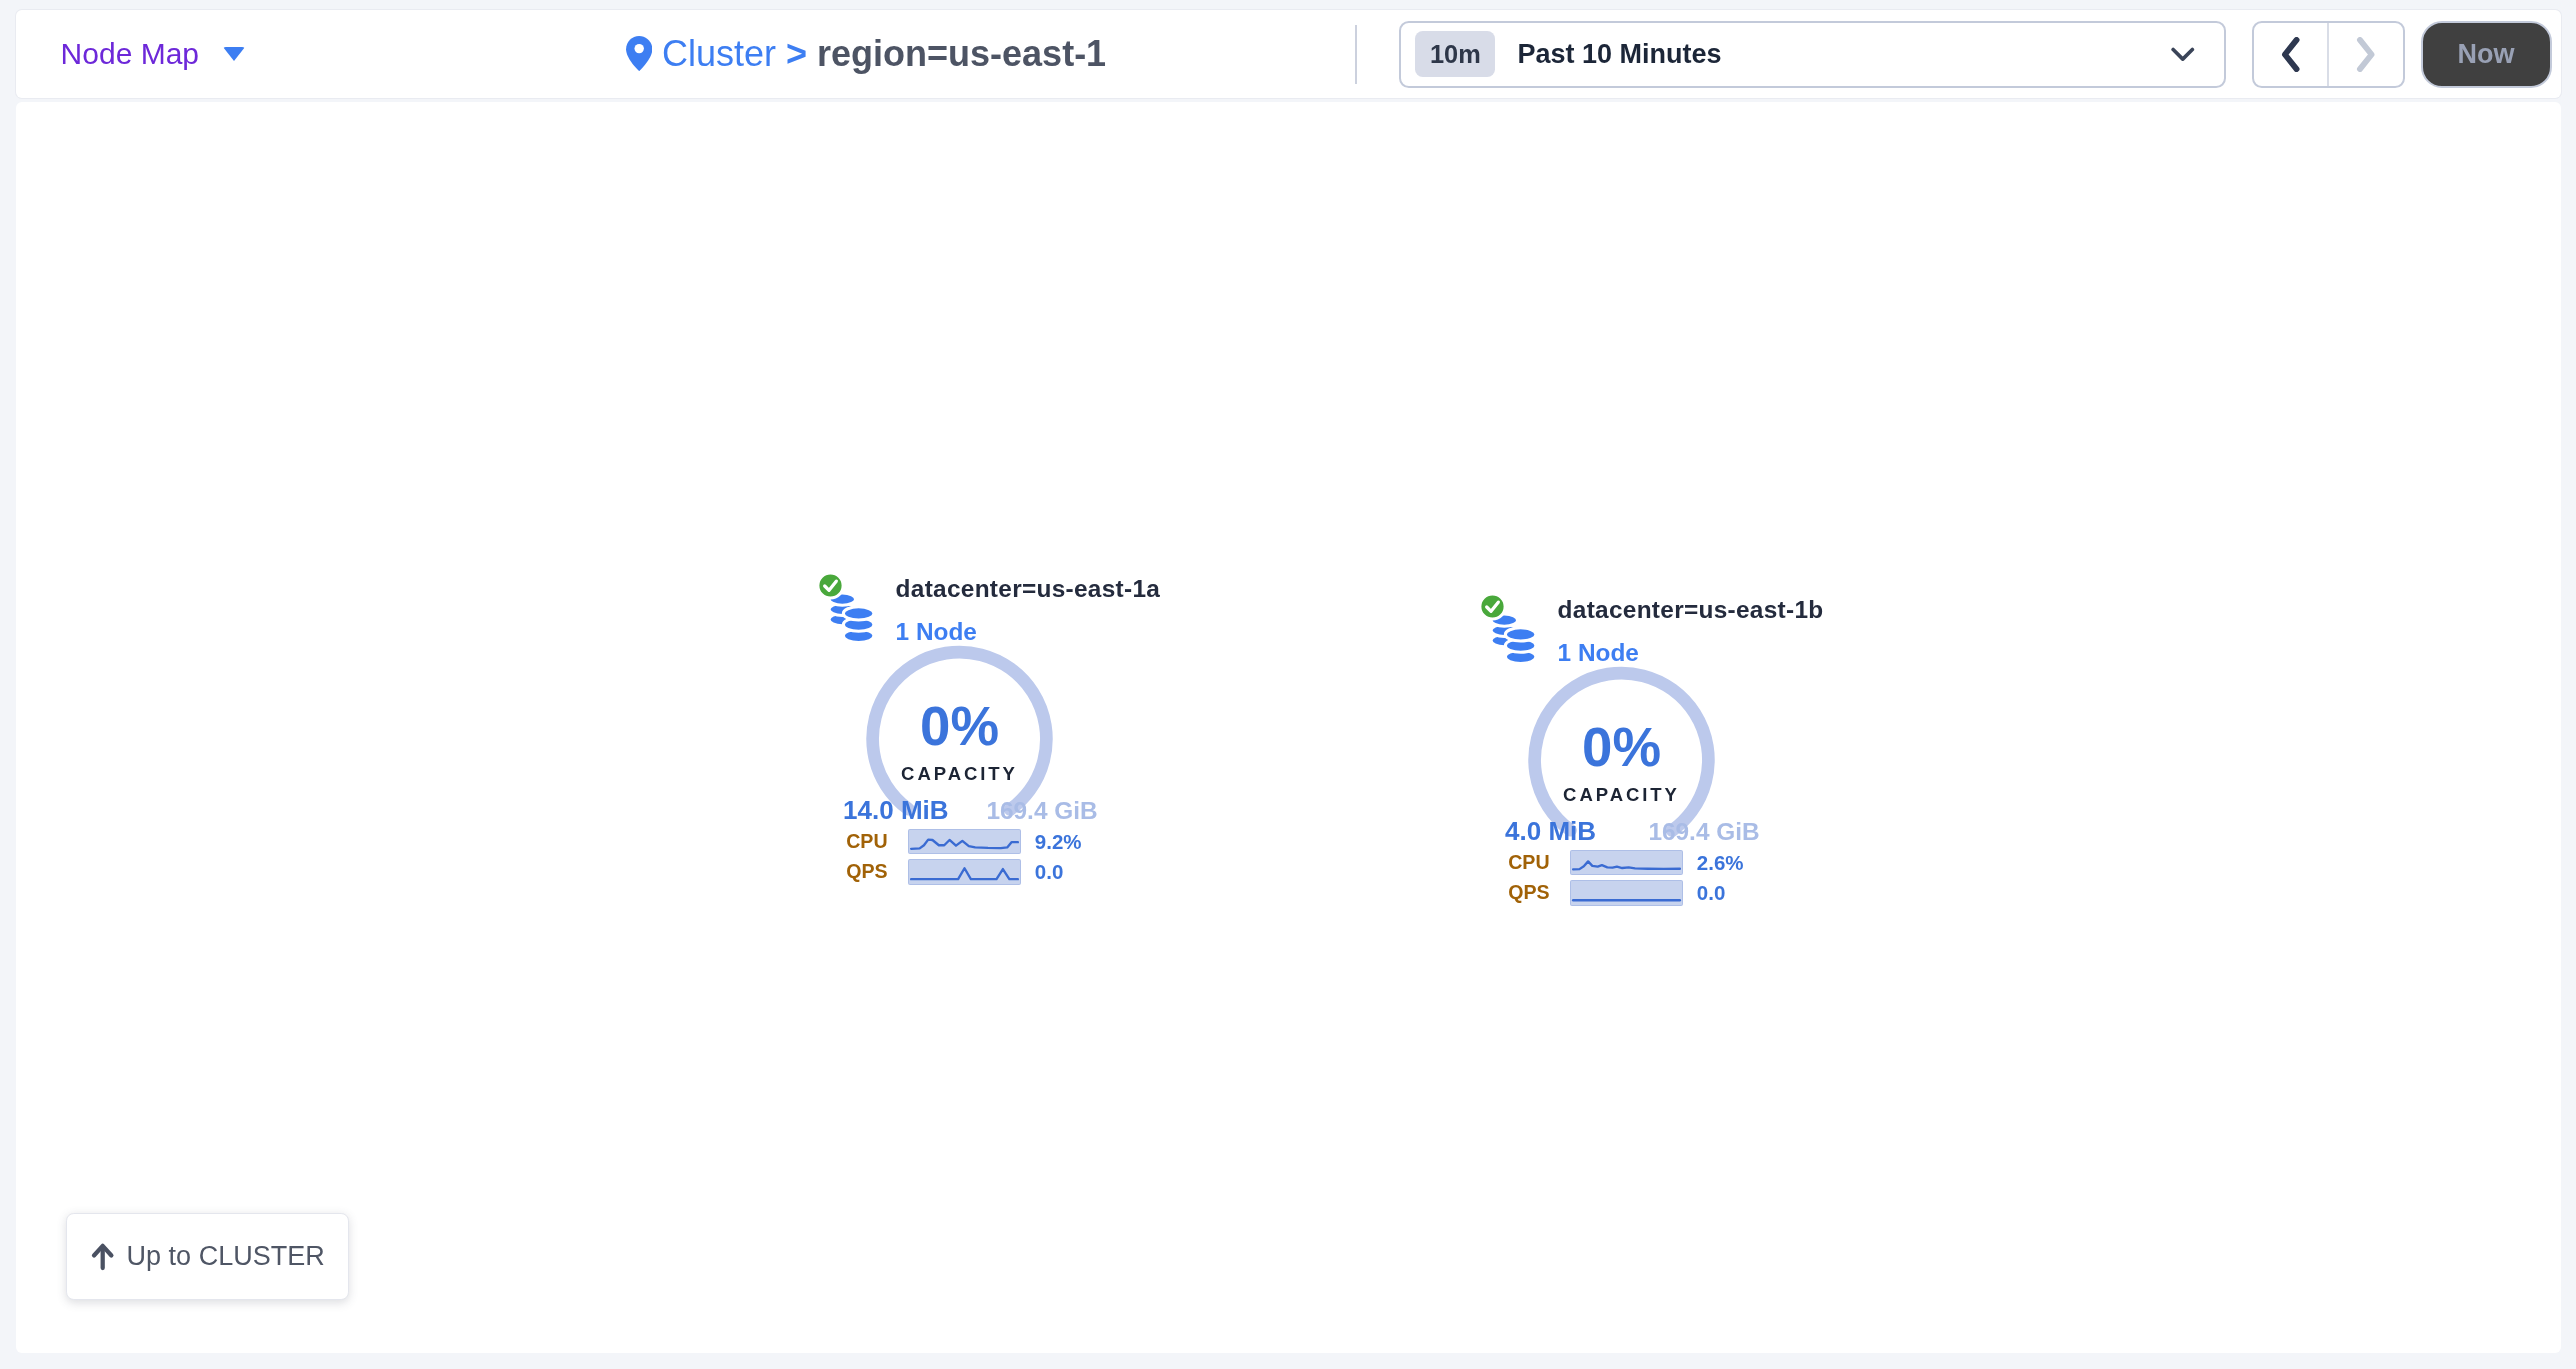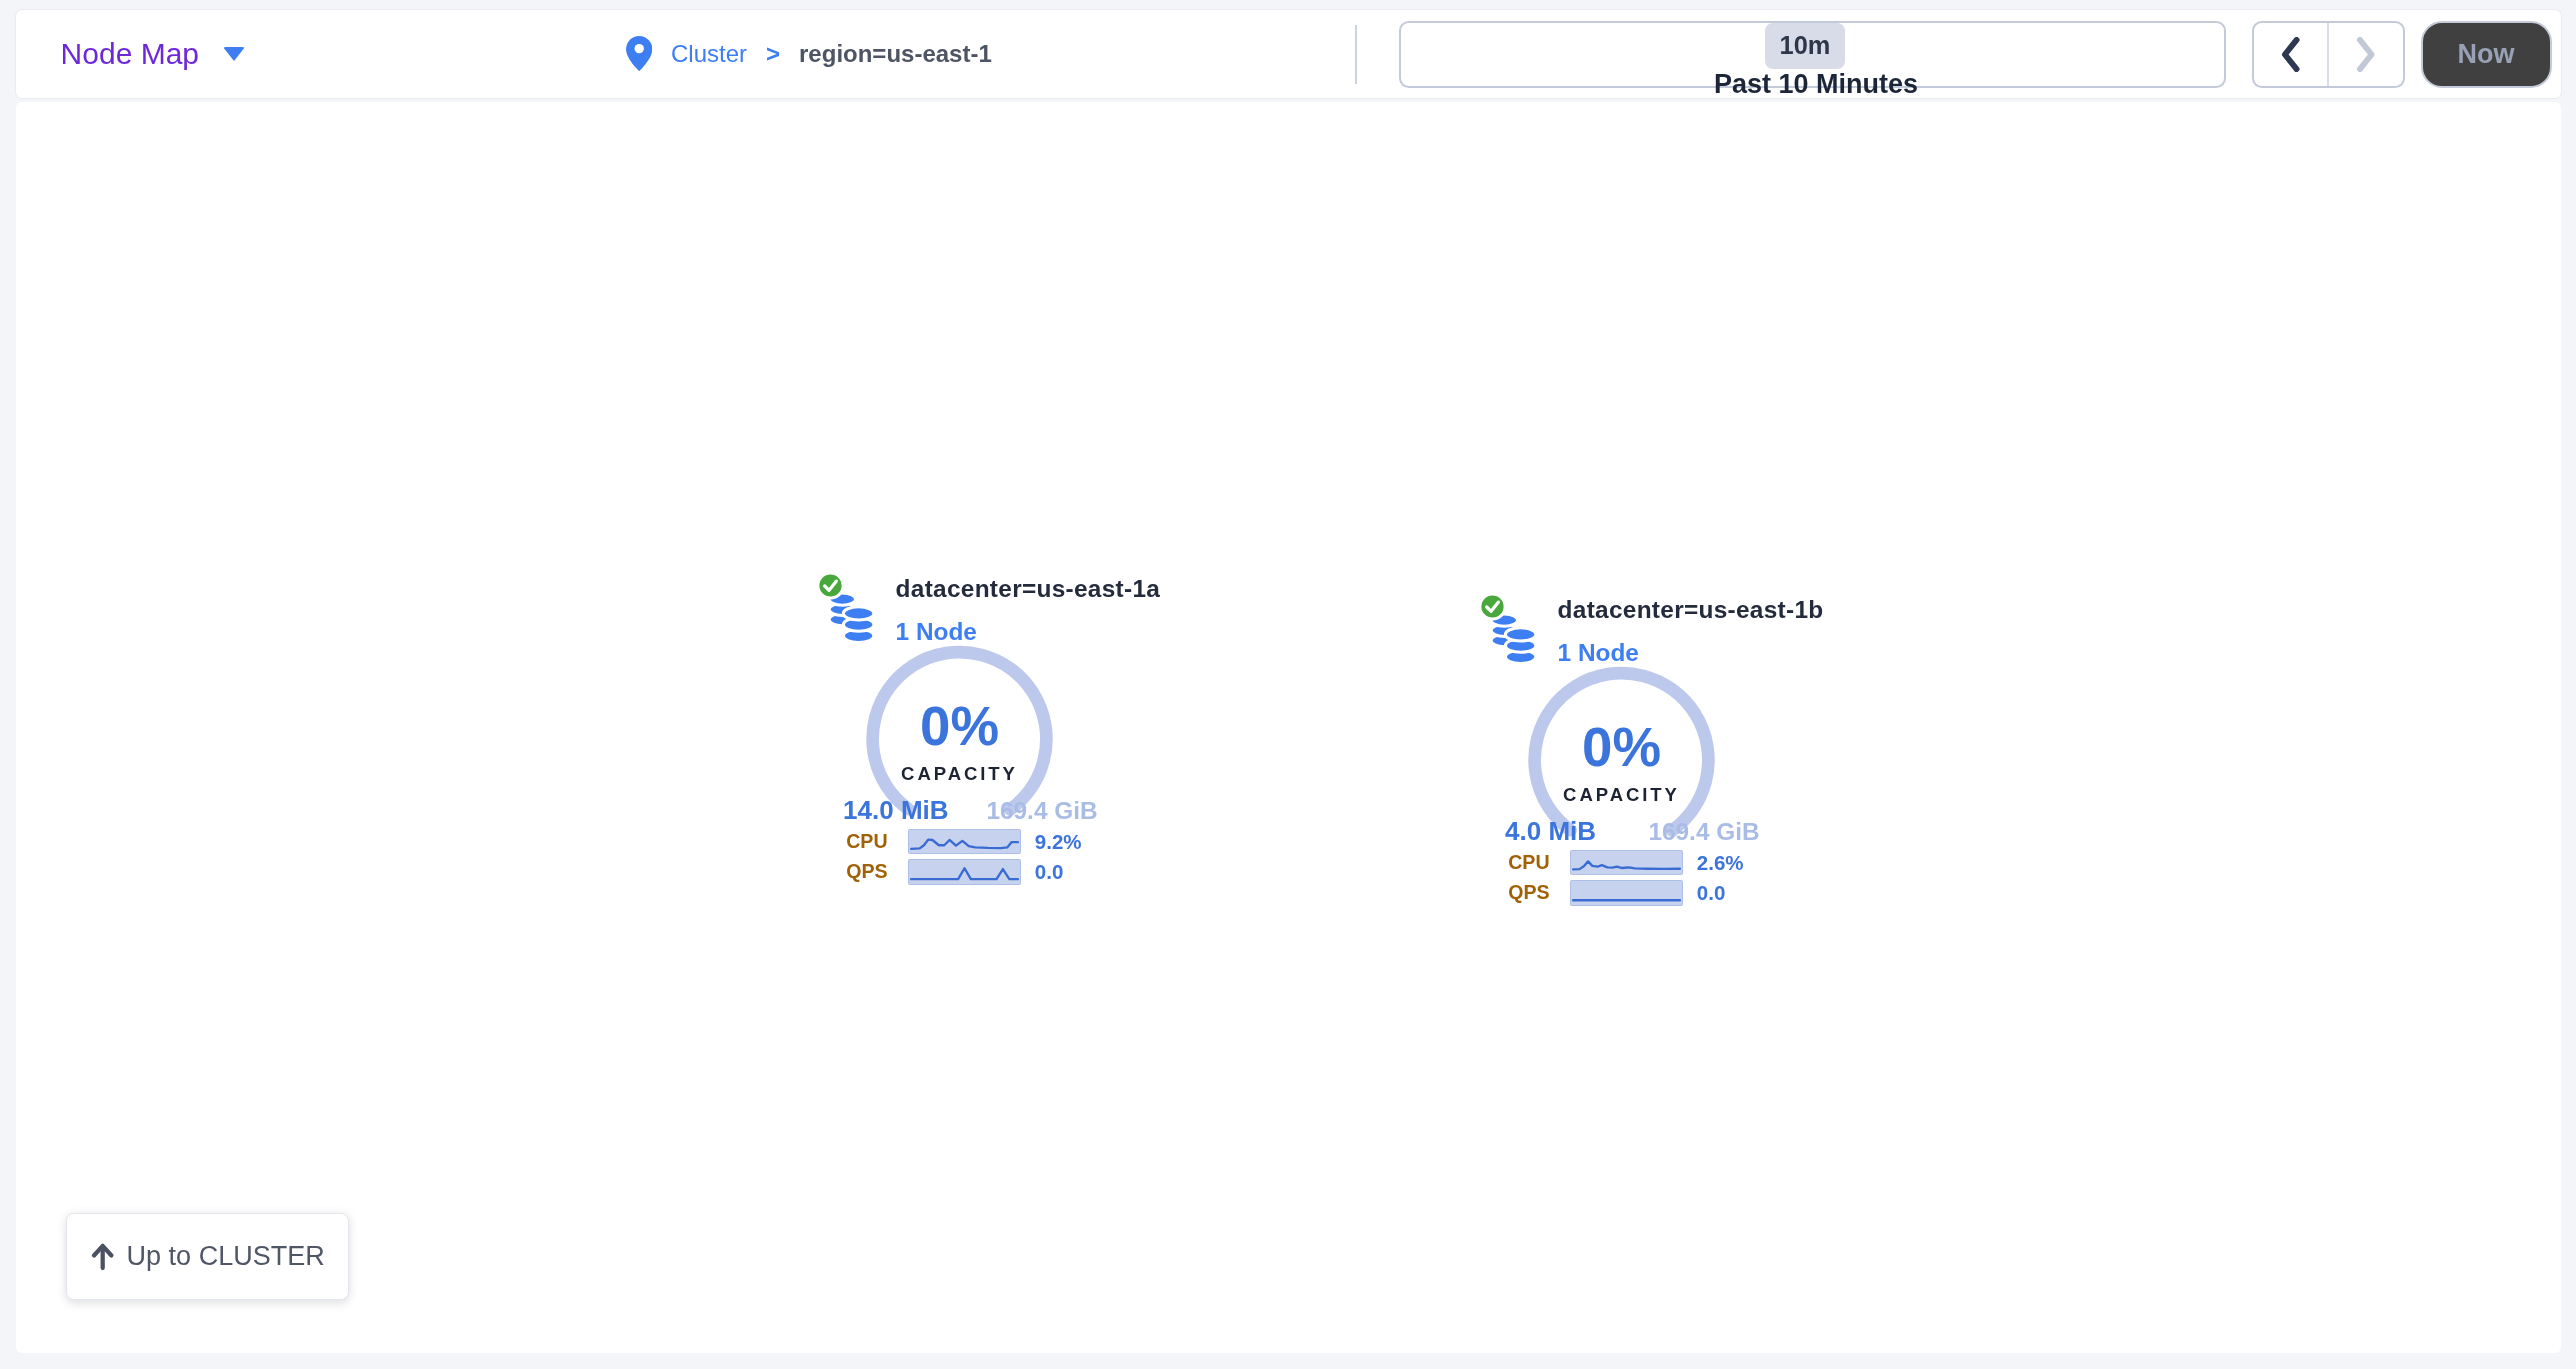--- a/index.html
+++ b/index.html
@@ -10,30 +10,30 @@
   
   .topbar { position:absolute; left:15.6px; top:9.8px; width:2545px; height:88px;
             background:#ffffff; border-radius:5.9px; box-shadow:0 0 0 1px #e9ebf1; }
   .view-select { position:absolute; left:45px; top:0; height:100%;
                  display:flex; align-items:center; gap:23.5px; cursor:pointer; }
   .view-select .vs-label { color:#6d28d9; font-size:30px; }
   .caret { width:0; height:0; border-left:11.7px solid transparent; border-right:11.7px solid transparent;
            border-top:14.7px solid #3d7ef2; border-radius:2.9px; }
 
   .breadcrumb { position:absolute; left:610px; top:0; height:100%;
-                display:flex; align-items:center; gap:19px; font-size:24px; }
+                display:flex; align-items:center; gap:10px; font-size:36px; }
   .crumb-link { color:#3d7ef2; text-decoration:none; cursor:pointer; }
   .crumb-sep  { color:#3d7ef2; font-weight:700; }
   .crumb-cur  { color:#4d5464; font-weight:700; }
 
   .tb-divider { position:absolute; left:1339px; top:15.6px; width:2px; height:59px; background:#ccd1de; }
 
   .time-dropdown { position:absolute; left:1383px; top:10.8px; width:827px; height:67px;
                    background:#fff; border:2px solid #c3cada; border-radius:9.8px;
-                   display:flex; align-items:center; padding:0 29px 0 14.7px; cursor:pointer;flex-direction:column; }
+                   display:flex; align-items:center; padding:0 29px 0 14.7px; cursor:pointer; }
   .time-badge { background:#d8dce8; color:#2e3749; font-weight:700; font-size:25.4px;
                 padding:8.8px 14.7px; border-radius:7.8px; }
   .time-label { margin-left:22px; color:#1c2638; font-weight:700; font-size:27px; flex:1; }
 
   .nav-group { position:absolute; left:2236px; top:10.8px; width:153px; height:67px;
                display:flex; background:#fff; border:2px solid #c3cada; border-radius:9.8px; overflow:hidden; }
   .nav-btn { flex:1; display:flex; align-items:center; justify-content:center;
              background:none; border:none; cursor:pointer; }
   .nav-btn + .nav-btn { border-left:2px solid #d9dde7; }
 

